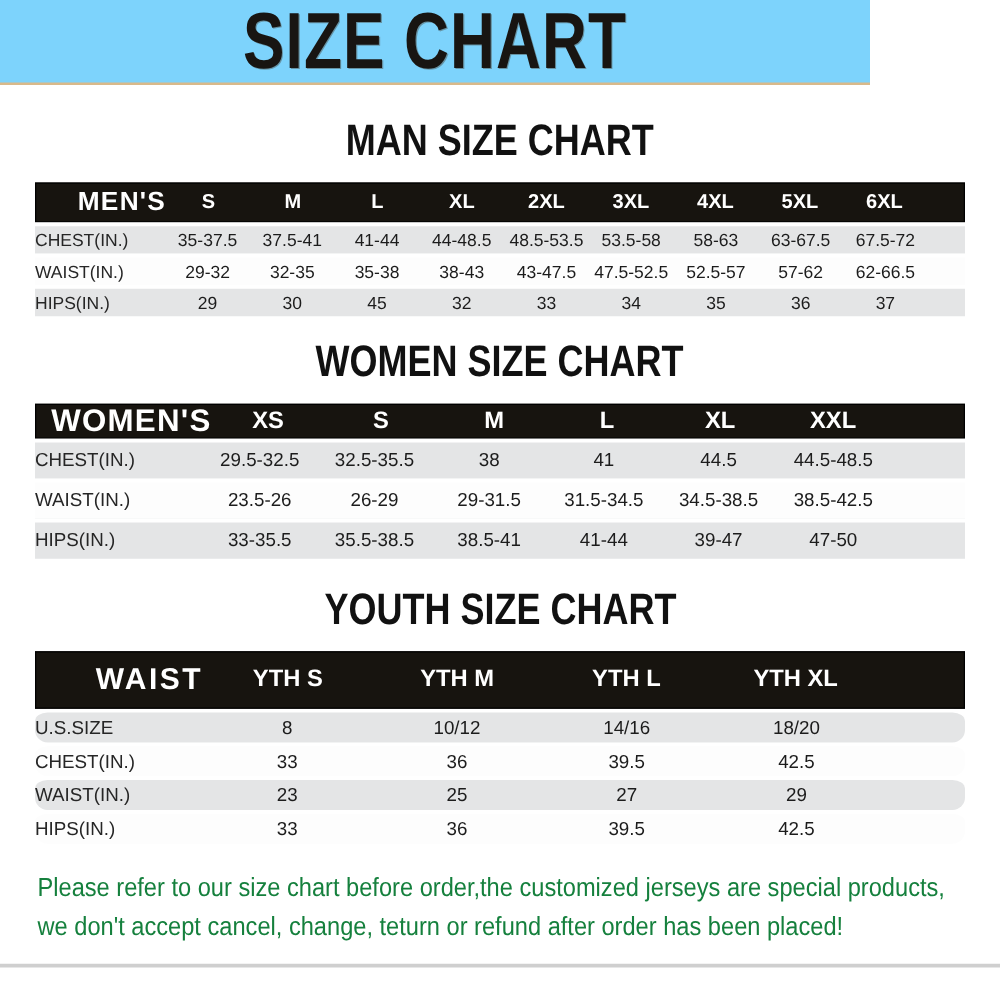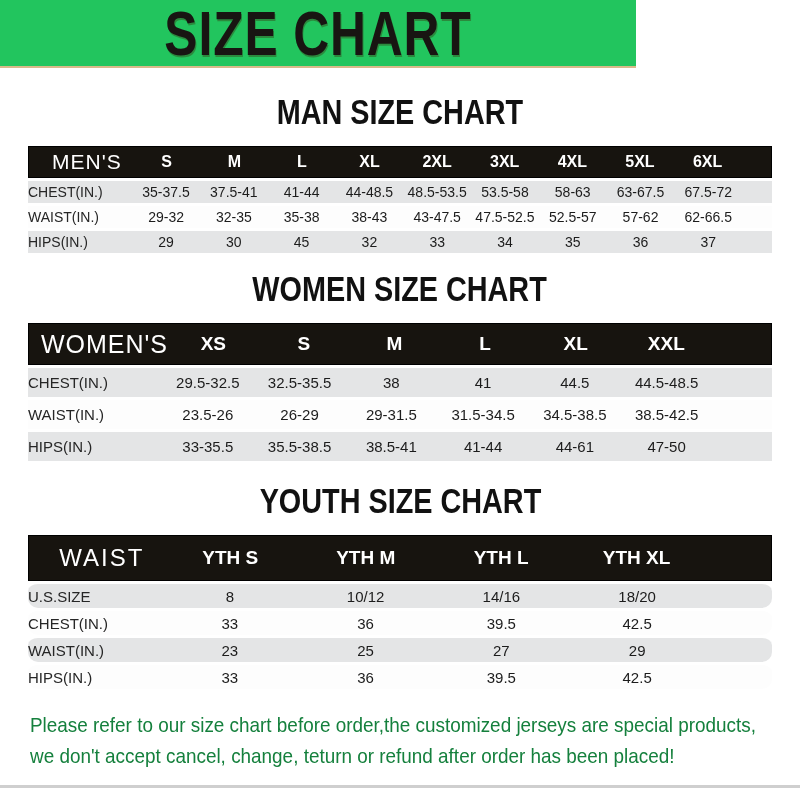--- a/index.html
+++ b/index.html
@@ -6,22 +6,22 @@
   html, body { width: 800px; background: #fff; }
   body {
     font-family: "Liberation Sans", sans-serif;
     width: 800px; height: 800px;
     color: #1c1c1c;
     overflow: hidden;
   }
 
   
   .banner {
-    width: 636px; height: 68px;
-    background: #22c55e;
+    width: 696px; height: 68px;
+    background: #7dd3fc;
     display: flex; align-items: center; justify-content: center;
     border-bottom: 2px solid #d9b98a;
   }
   .banner .big-title {
     font-size: 54px; font-weight: bold; color: #181512;
     letter-spacing: 1px; white-space: nowrap;
     display: inline-block; transform: scale(0.92, 1.18);
     text-shadow: 1px 1px 0 rgba(60,30,0,.35);
   }
 
@@ -39,36 +39,36 @@
   .size-table { width: 744px; margin: 0 auto; }
   .tbl-row { display: flex; align-items: center; width: 100%; }
   .tbl-header {
     background: #17140f; color: #fff;
     border: 1px solid #000;
   }
   .cell { white-space: nowrap; }
   .cell.label { flex: 0 0 var(--labelw); }
   .cell.col   { flex: 1 1 0; text-align: center; }
   .cell.spacer{ flex: 0 0 var(--spacerw); }
-  .head-label { font-weight: normal; padding-left: 12px; text-align: center; letter-spacing: 1px; }
+  .head-label { font-weight: bold; padding-left: 12px; text-align: right; letter-spacing: 1px; }
   .head-col   { font-weight: 600; }
   .data-row   { border-top: 3px solid #fff; }
   .data-row.shade { background: #e4e5e6; }
   .data-row.white { background: #fdfdfd; }
   .row-label  { text-align: left; color: #262626; }
 
   
   .s0 { --labelw: 14%; --spacerw: 4%; }
   .s0 .tbl-header { height: 32px; font-size: 16px; }
   .s0 .head-label { font-size: 21px; }
   .s0 .data-row   { height: 25px; font-size: 14px; }
 
   
   .s1 { --labelw: 18%; --spacerw: 8%; }
-  .s1 .tbl-header { height: 42px; font-size: 19px; }
+  .s1 .tbl-header { height: 28px; font-size: 19px; }
   .s1 .head-label { font-size: 25px; }
   .s1 .data-row   { height: 32px; font-size: 15px; }
 
   
   .s2 { --labelw: 18%; --spacerw: 9%; }
   .s2 .tbl-header { height: 46px; font-size: 19px; }
   .s2 .head-label { font-size: 24px; letter-spacing: 2px; }
   .s2 .data-row   { height: 27px; font-size: 15px; border-radius: 10px; }
 
   
@@ -176,21 +176,21 @@
         <div class="cell col row-value">34.5-38.5</div>
         <div class="cell col row-value">38.5-42.5</div>
         <div class="cell spacer"></div>
       </div>
       <div class="tbl-row data-row shade">
         <div class="cell label row-label">HIPS(IN.)</div>
         <div class="cell col row-value">33-35.5</div>
         <div class="cell col row-value">35.5-38.5</div>
         <div class="cell col row-value">38.5-41</div>
         <div class="cell col row-value">41-44</div>
-        <div class="cell col row-value">44-61</div>
+        <div class="cell col row-value">39-47</div>
         <div class="cell col row-value">47-50</div>
         <div class="cell spacer"></div>
       </div>
     </div>
 </section>
 
 <section>
   <h2 class="section-title st2"><span>YOUTH SIZE CHART</span></h2>
   <div class="size-table s2">
       <div class="tbl-row tbl-header">

